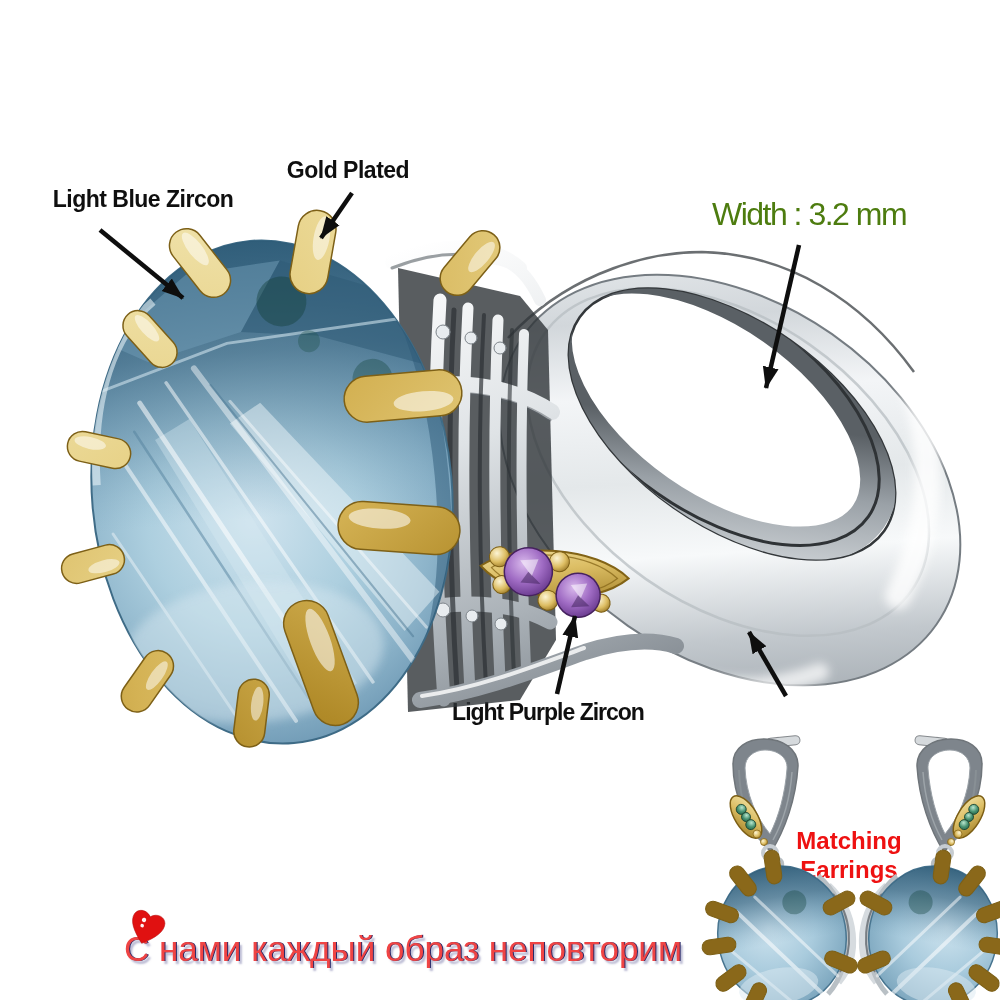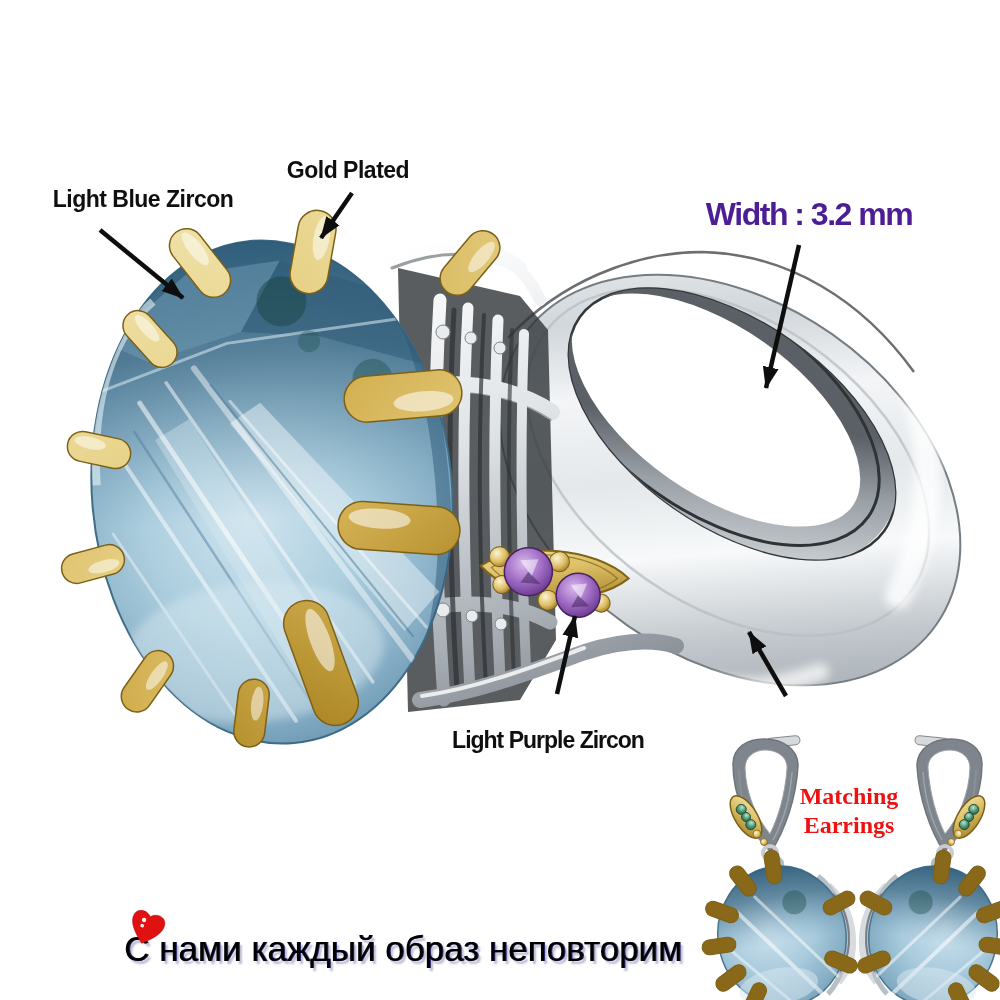--- a/index.html
+++ b/index.html
@@ -2,46 +2,46 @@
 <html><head>
 <meta charset="utf-8">
 <style>
   html,body{margin:0;padding:0;background:#ffffff;}
   .stage{position:relative;width:1000px;height:1000px;background:#ffffff;overflow:hidden;
          font-family:"DejaVu Sans",sans-serif;}
   .stage svg.art{position:absolute;left:0;top:0;z-index:3;pointer-events:none;}
   .txt{position:absolute;z-index:2;color:#111;white-space:nowrap;}
   .callout{font-family:Liberation Sans, sans-serif;font-weight:bold;font-size:23px;
            letter-spacing:-0.5px;text-align:center;color:#0f0f0f;}
-  .measure{font-family:"Liberation Sans",sans-serif;font-weight:bold;font-size:33px;
-           letter-spacing:-1.5px;color:#4c1d95;}
+  .measure{font-family:"Liberation Sans",sans-serif;font-weight:normal;font-size:33px;
+           letter-spacing:-1.5px;color:#4d7c0f;}
   .measure.small{font-size:32px;}
   .matching{font-family:"Liberation Sans",sans-serif;font-weight:bold;font-size:24px;
             line-height:29px;color:#ee1111;text-align:center;}
   .slogan{font-family:"Liberation Sans",sans-serif;font-size:35px;font-weight:normal;
-          color:#000000;letter-spacing:0px;
+          color:#ef4444;letter-spacing:0px;
           text-shadow:1px 0 0 #2a2a68, 3px 3px 2px rgba(130,130,175,0.55);}
 </style>
 </head>
 <body>
 
 <div class="stage">
 
   <div class="txt callout" style="left:22px;top:186px;width:242px;">Light Blue Zircon</div>
 
   <div class="txt callout" style="left:243px;top:157px;width:210px;">Gold Plated</div>
 
   <div class="txt measure small" style="left:686px;top:196px;width:246px;text-align:center;">Width : 3.2 mm</div>
 
-  <div class="txt callout" style="left:412px;top:699px;width:272px;letter-spacing:-1px;margin-top:28px;">Light Purple Zircon</div>
-
-
-
-
-  <div class="txt matching" style="left:782px;top:782px;width:134px;font-family:Liberation Serif, serif;">
+  <div class="txt callout" style="left:412px;top:699px;width:272px;letter-spacing:-1px;">Light Purple Zircon</div>
+
+
+
+
+  <div class="txt matching" style="left:782px;top:826px;width:134px;">
     <div>Matching</div>
     <div>Earrings</div>
   </div>
 
   <div class="txt slogan" style="left:124px;top:929px;">С нами каждый образ неповторим</div>
 
   <svg class="art" width="1000" height="1000" viewBox="0 0 1000 1000">
     <defs>
       <marker id="ah" markerUnits="userSpaceOnUse" markerWidth="24" markerHeight="20" refX="21" refY="10" orient="auto">
         <path d="M0,2 L22,10 L0,18 Z" fill="#0e0e0e"></path>

